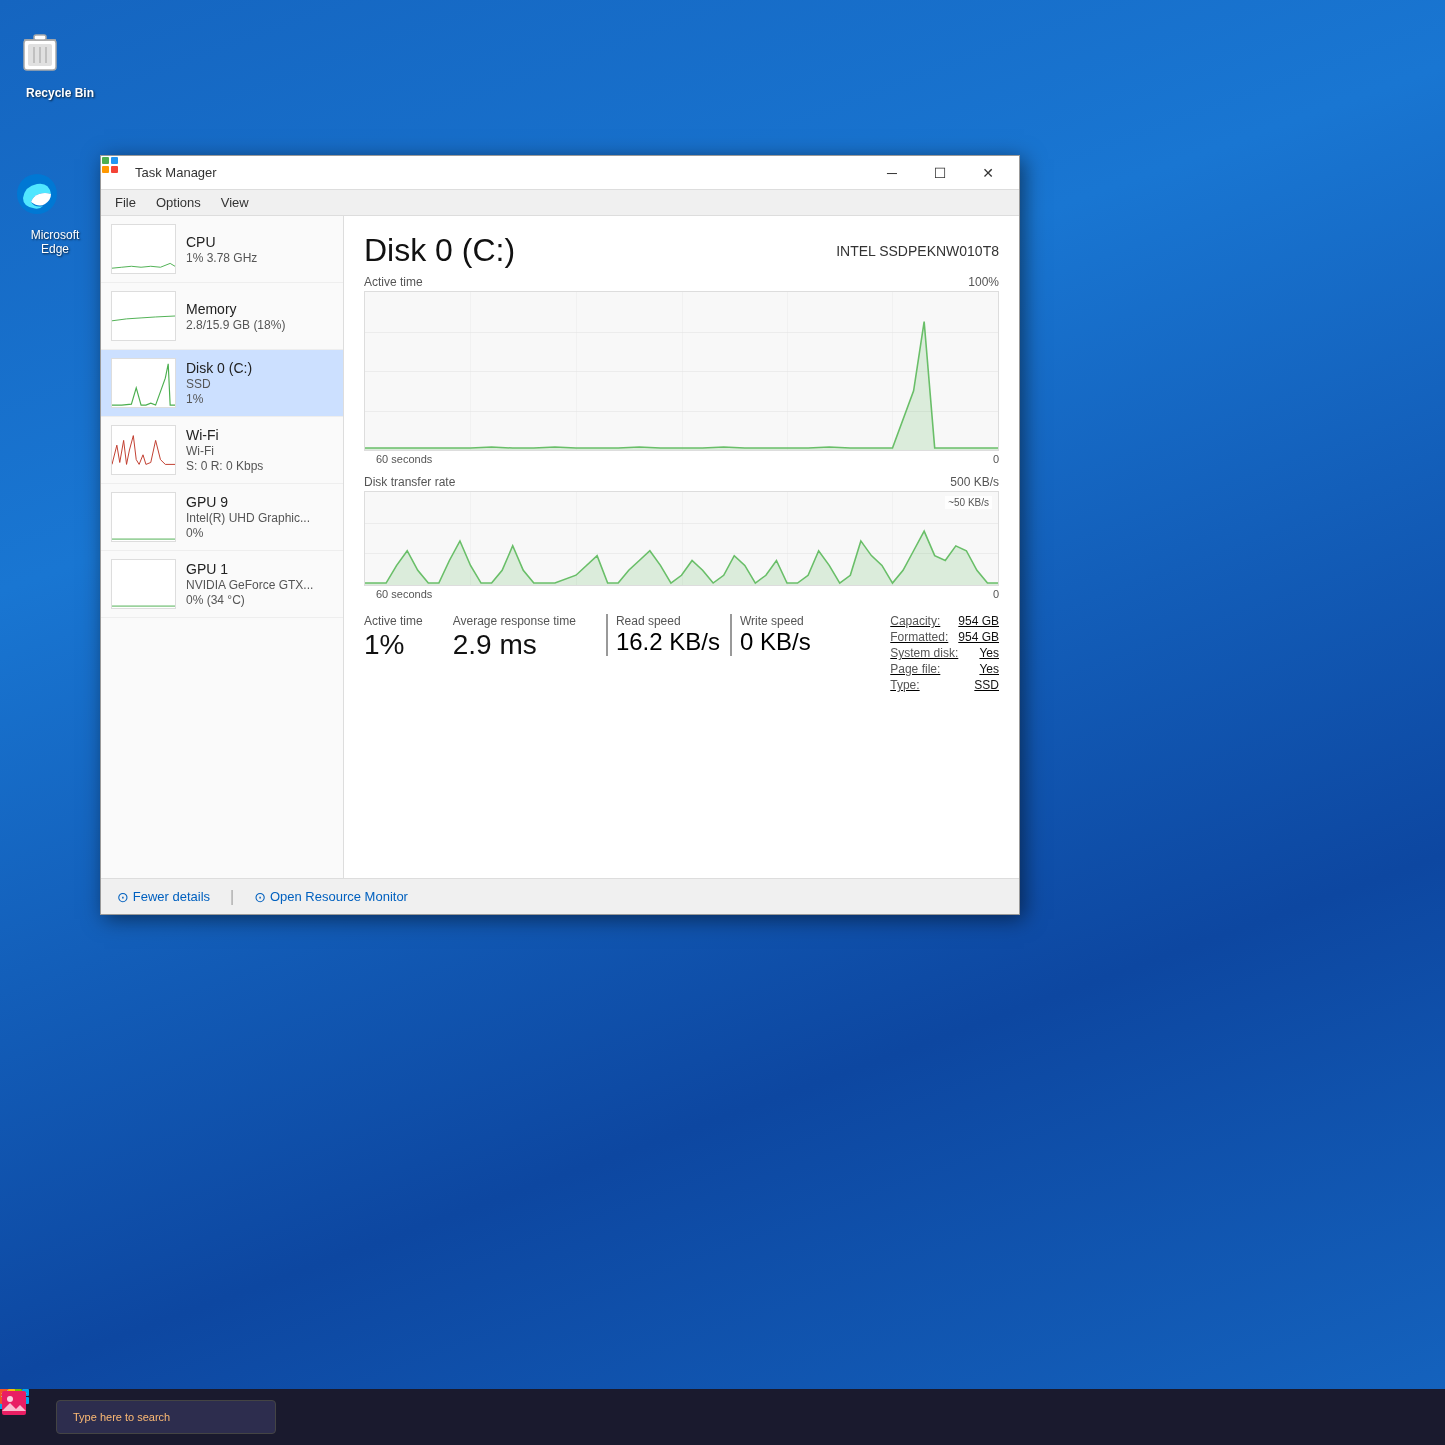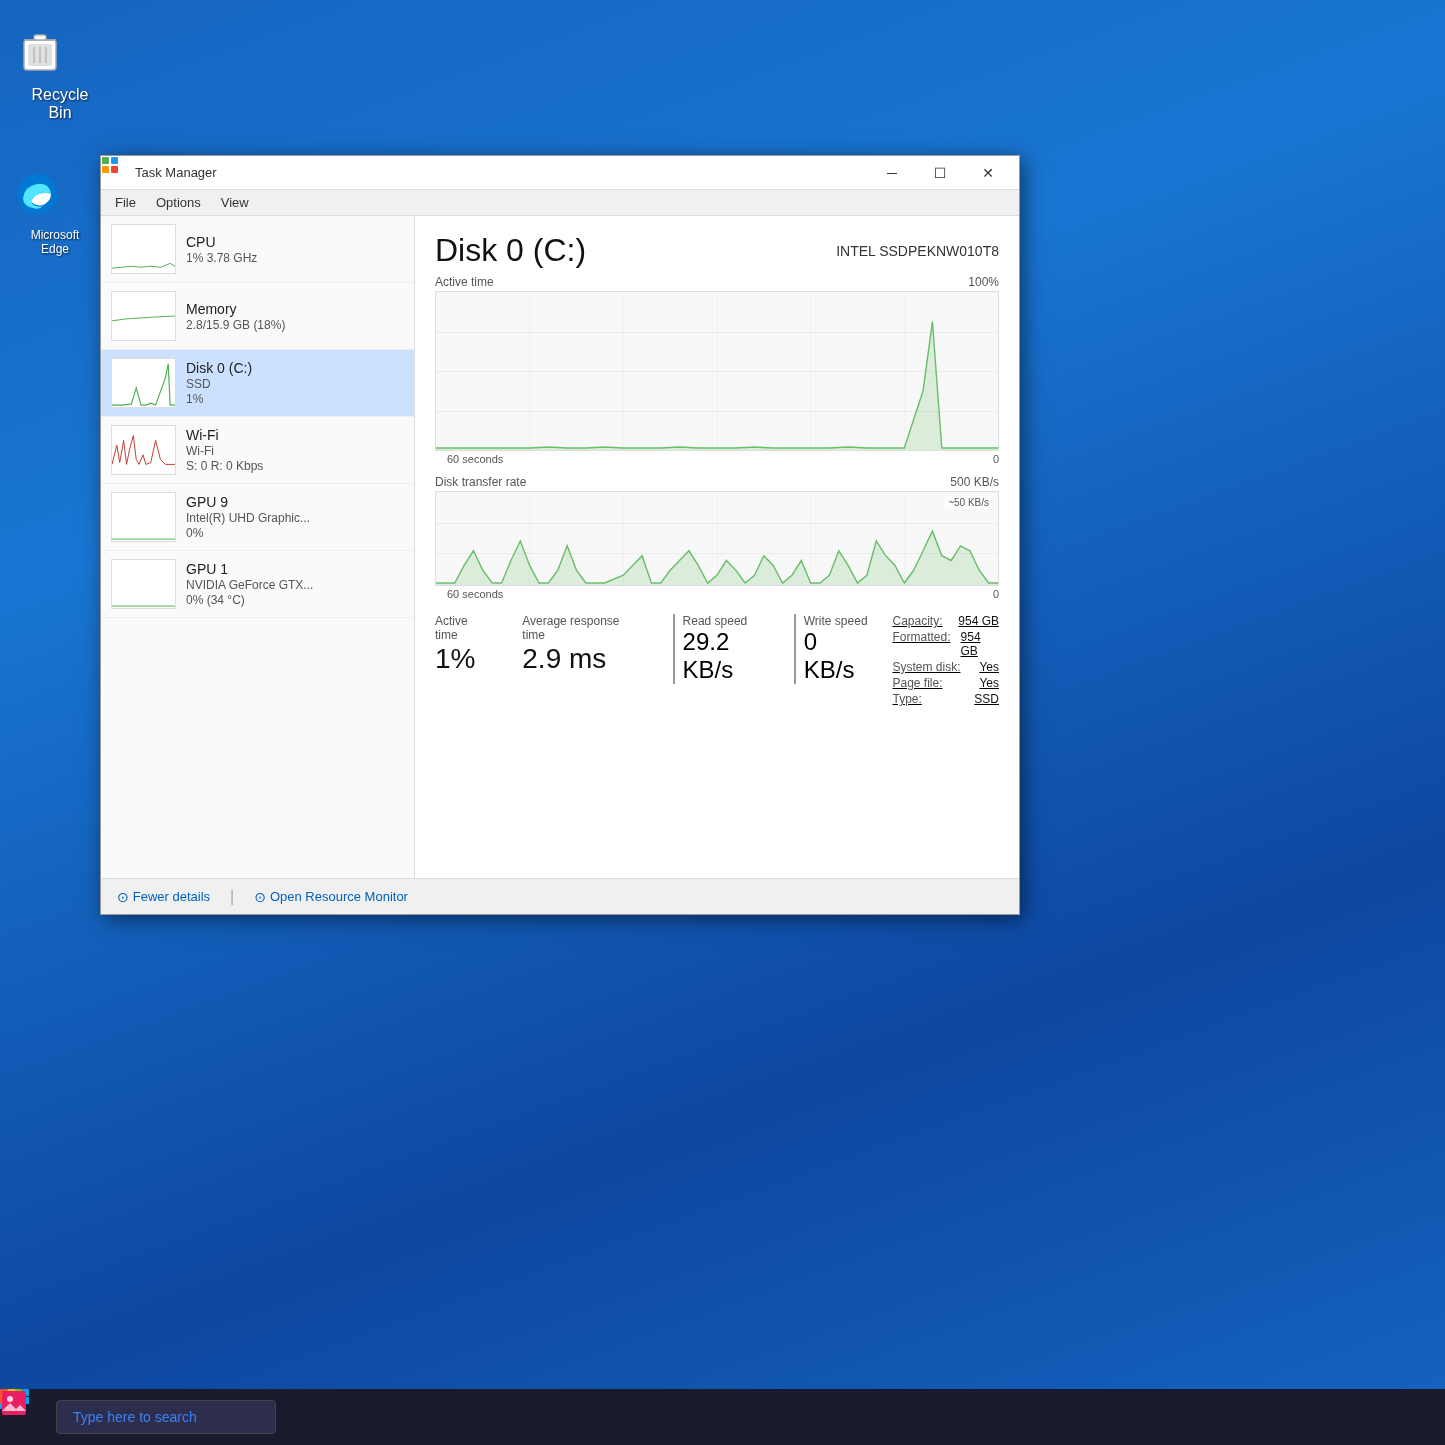--- a/index.html
+++ b/index.html
@@ -72,22 +72,22 @@
       padding: 4px 10px;
       margin: 0 8px;
       width: 220px;
       height: 34px;
       color: #aaa;
       font-size: 13px;
     }
 
     .taskbar-search span {
       margin-left: 6px;
-      font-size: 14px;
-      color: #3b82f6;
+      font-size: 11px;
+      color: #fdba74;
     }
 
     .taskbar-icons {
       display: flex;
       align-items: center;
       gap: 6px;
       margin-left: 8px;
     }
 
     .taskbar-app-icon {
@@ -207,21 +207,21 @@
 
     
     .main-content {
       display: flex;
       flex: 1;
       overflow: hidden;
     }
 
     
     .sidebar {
-      width: 314px;
+      width: 243px;
       background: #fafafa;
       border-right: 1px solid #ddd;
       overflow-y: auto;
       flex-shrink: 0;
     }
 
     .sidebar-item {
       display: flex;
       align-items: center;
       padding: 8px 10px;
@@ -418,21 +418,21 @@
       <svg width="40" height="44" viewBox="0 0 40 44">
         <rect x="4" y="10" width="32" height="30" rx="3" fill="white" stroke="#aaa" stroke-width="1.5"></rect>
         <rect x="8" y="14" width="24" height="22" rx="2" fill="#e0e0e0"></rect>
         <line x1="4" y1="10" x2="36" y2="10" stroke="#aaa" stroke-width="1.5"></line>
         <rect x="14" y="5" width="12" height="5" rx="2" fill="white" stroke="#aaa" stroke-width="1.5"></rect>
         <line x1="14" y1="17" x2="14" y2="33" stroke="#aaa" stroke-width="1.2"></line>
         <line x1="20" y1="17" x2="20" y2="33" stroke="#aaa" stroke-width="1.2"></line>
         <line x1="26" y1="17" x2="26" y2="33" stroke="#aaa" stroke-width="1.2"></line>
       </svg>
     </div>
-    <span style="color:white;font-size:16px;text-shadow:1px 1px 2px rgba(0,0,0,0.7);">Recycle Bin</span>
+    <span style="color:white;font-size:12px;text-shadow:1px 1px 2px rgba(0,0,0,0.7);font-weight:bold;">Recycle Bin</span>
   </div>
 
   <div class="desktop-icon edge-icon">
     <div class="icon-img" style="display:flex;align-items:center;justify-content:center;">
       <svg width="44" height="44" viewBox="0 0 44 44">
         <circle cx="22" cy="22" r="20" fill="#0078d4"></circle>
         <path d="M8 26 Q10 14 22 12 Q34 10 36 22 Q30 20 24 22 Q18 24 16 30 Q20 36 28 34 Q24 38 18 36 Q8 34 8 26Z" fill="#50e6ff"></path>
         <path d="M16 30 Q18 24 24 22 Q30 20 36 22 Q36 28 30 32 Q24 36 16 30Z" fill="white"></path>
       </svg>
     </div>
@@ -616,21 +616,21 @@
               <div class="stat-value">1%</div>
             </div>
             <div>
               <div class="stat-label">Average response time</div>
               <div class="stat-value">2.9 ms</div>
             </div>
             <div>
               <div class="speed-row">
                 <div class="speed-box">
                   <div class="speed-label">Read speed</div>
-                  <div class="speed-value">29.2 KB/s</div>
+                  <div class="speed-value">16.2 KB/s</div>
                 </div>
                 <div class="speed-box">
                   <div class="speed-label">Write speed</div>
                   <div class="speed-value">0 KB/s</div>
                 </div>
               </div>
             </div>
           </div>
 
           <div class="details-table" style="margin-left:auto;text-decoration:underline;">

